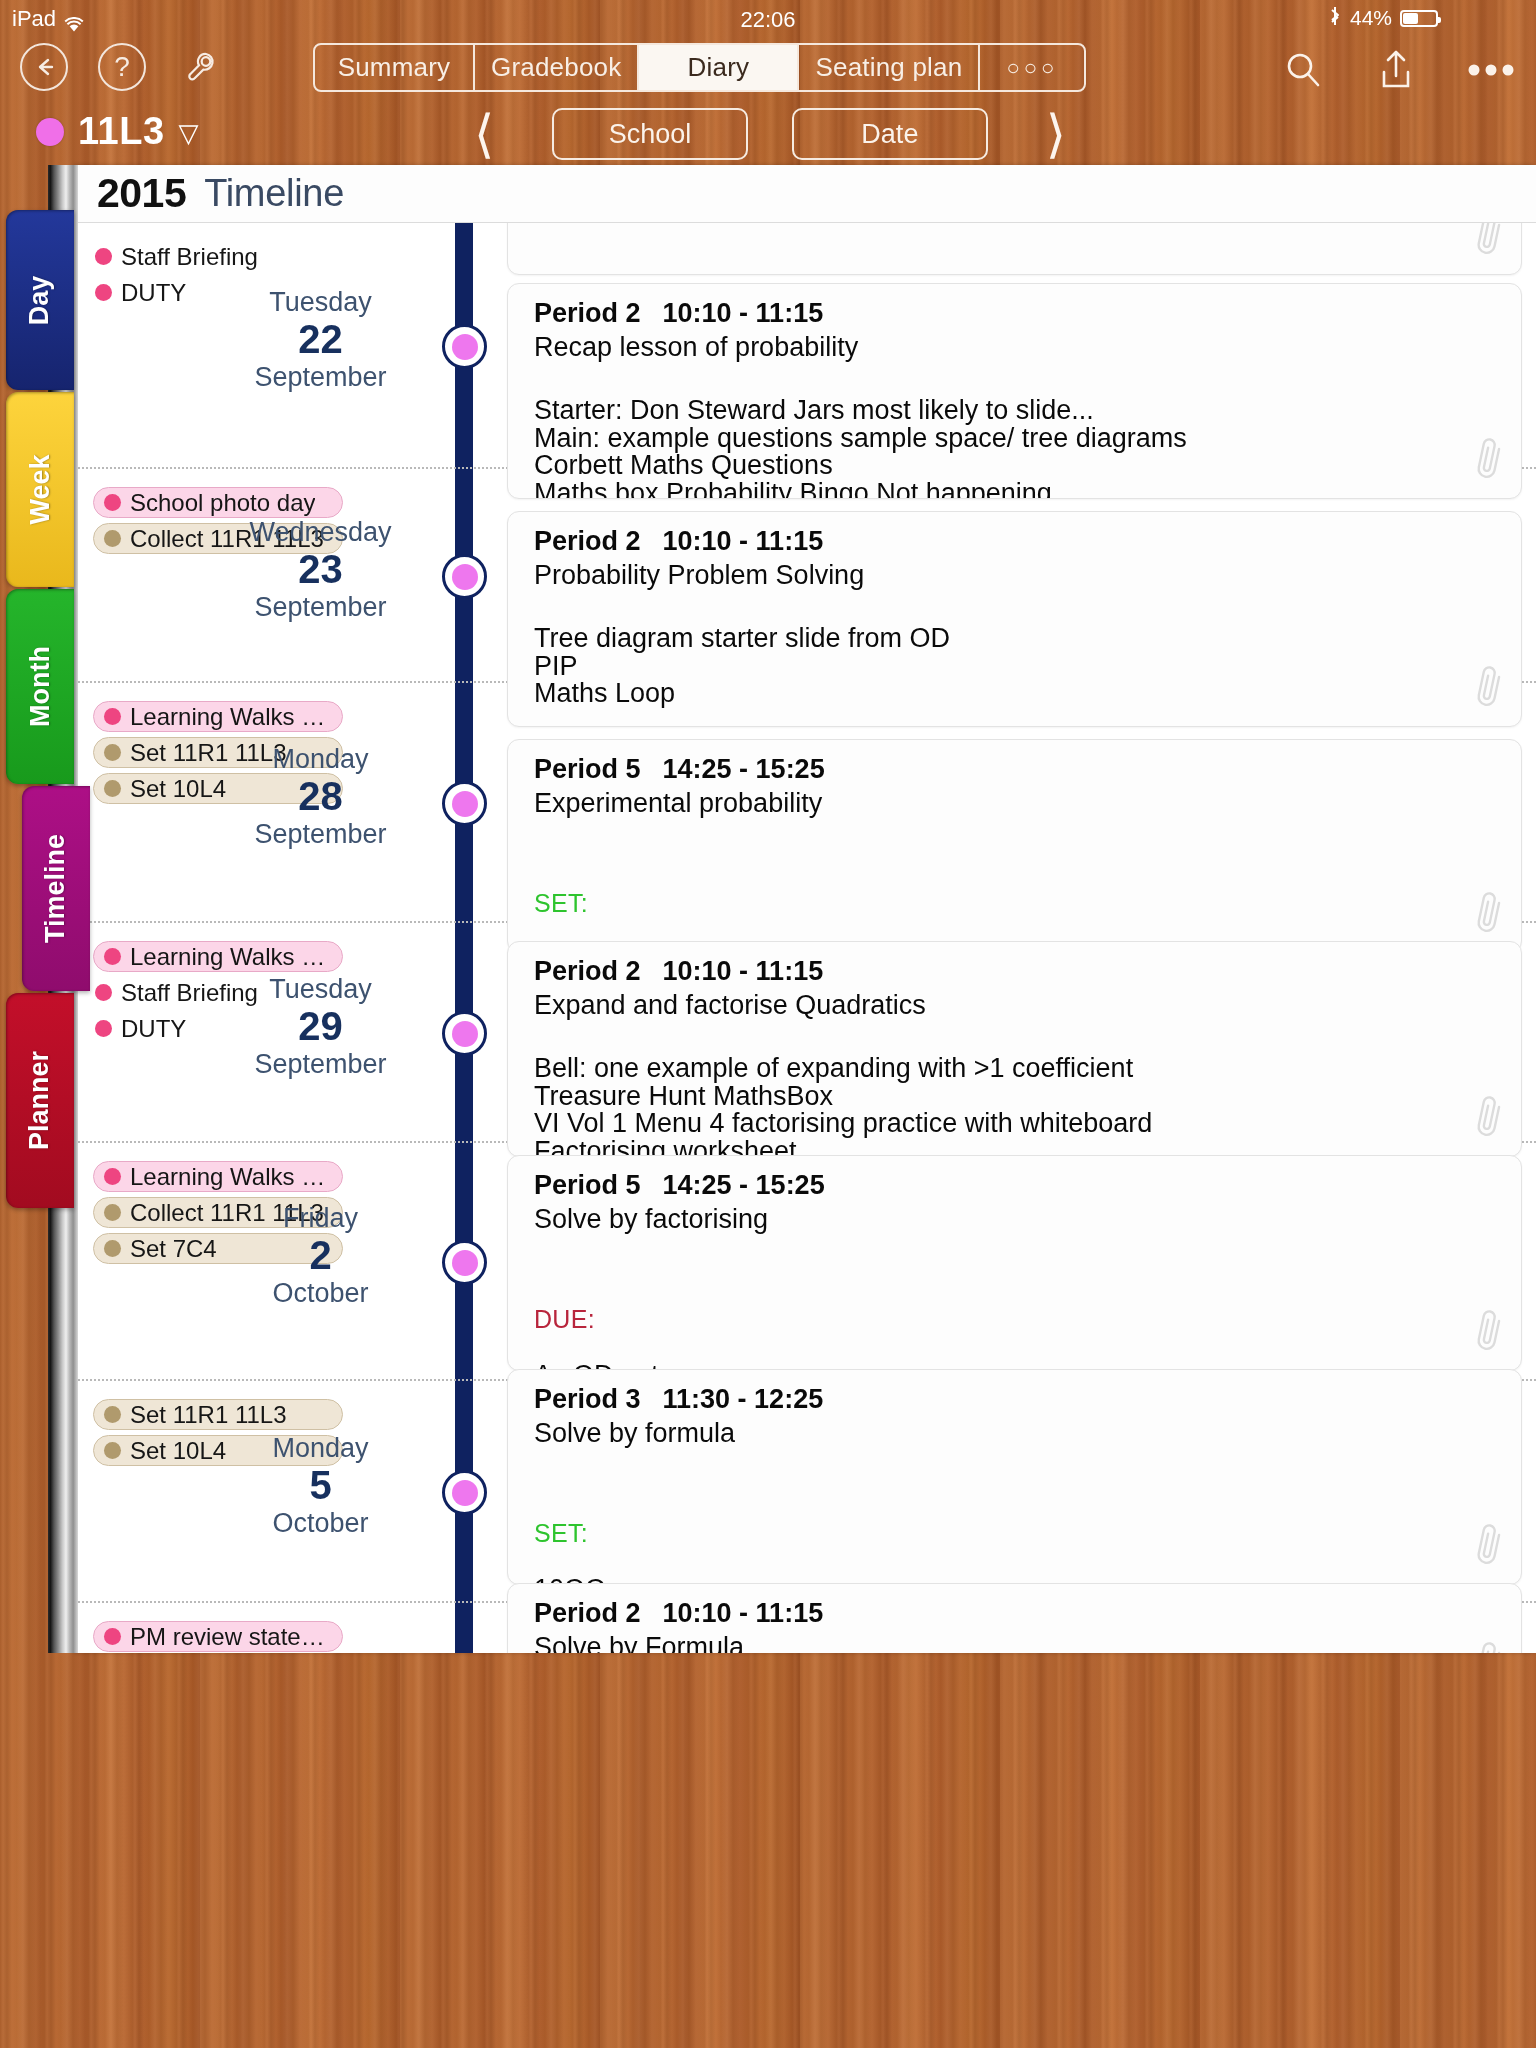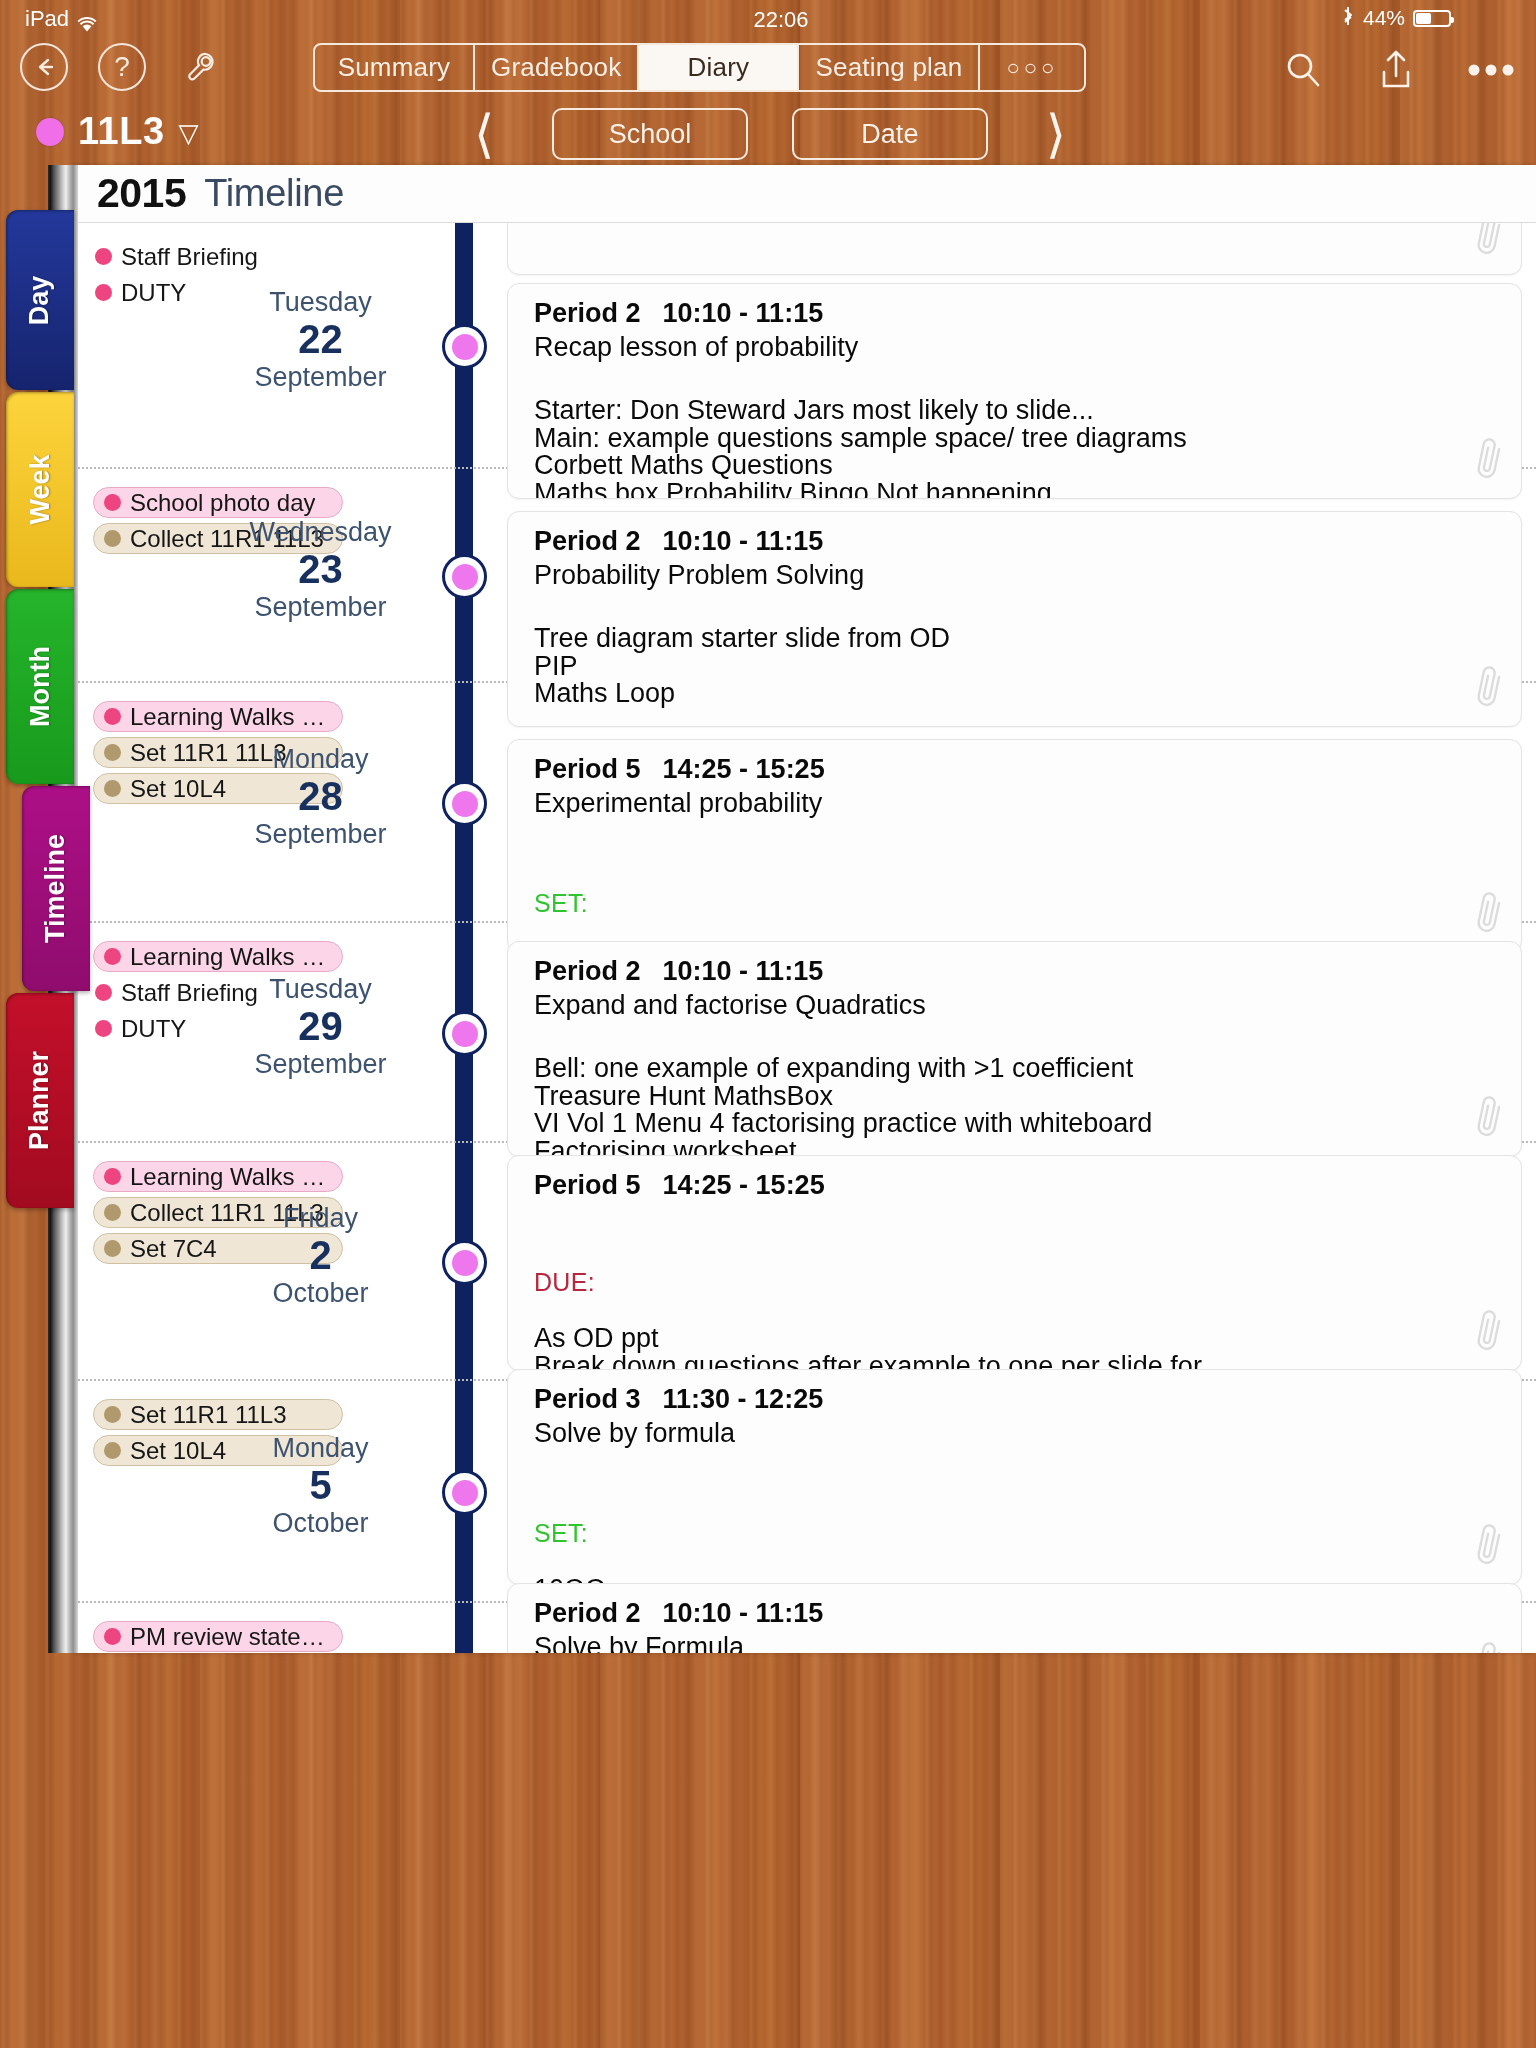--- a/index.html
+++ b/index.html
@@ -22,21 +22,21 @@
         rgba(0,0,0,0.04) 44px),
       repeating-linear-gradient(90deg,
         #b3642f 0px, #c07038 18px, #a95a28 40px, #bb6a33 62px,
         #a85827 85px, #c4733a 110px, #ad5c2a 140px, #b9692f 170px,
         #a35424 200px),
       linear-gradient(180deg, #bd6c33 0%, #a85a28 100%);
   }
 
   
   .statusbar {
-    position: absolute; left: 13px; top: 0; width: 1452px; height: 38px;
+    position: absolute; left: 0; top: 0; width: 1452px; height: 38px;
     color: #ffffff; font-size: 22px; z-index: 20;
   }
   .sb-left { position: absolute; left: 12px; top: 6px; display: flex; align-items: center; gap: 8px; }
   .sb-center { position: absolute; left: 0; top: 7px; width: 1536px; text-align: center; font-weight: normal; font-size: 22px; }
   .sb-right { position: absolute; right: 14px; top: 5px; display: flex; align-items: center; gap: 8px; font-size: 21px; }
   .wifi-ico { display:inline-block; width: 20px; height: 16px; position: relative; top:2px; }
   .bt-ico { font-size: 22px; line-height: 1; }
   .battery {
     display: inline-block; width: 38px; height: 17px; border: 2px solid #fff;
     border-radius: 4px; position: relative;
@@ -524,20 +524,21 @@
             <div class="card-line">Bell: one example of expanding with &gt;1 coefficient</div>
             <div class="card-line">Treasure Hunt MathsBox</div>
             <div class="card-line">VI Vol 1 Menu 4 factorising practice with whiteboard</div>
             <div class="card-line">Factorising worksheet</div>
             <div class="clip"><svg width="34" height="48" viewBox="0 0 34 48">
                 <path d="M25 12 V34 a8 8 0 0 1-16 0 V10 a5.5 5.5 0 0 1 11 0 V33 a3 3 0 0 1-6 0 V13" stroke="#dcdcdc" stroke-width="2.4" fill="none" stroke-linecap="round"></path>
               </svg></div>
           </div>
           <div class="card" style="top: 932px; height: 216px;">
             <div class="card-head"><span>Period 5</span><span class="tm">14:25 - 15:25</span></div>
+            <div class="card-sub">Solve by factorising</div>
             <div class="card-gap"></div>
             <div class="tagline tag-due">DUE:</div>
             <div class="card-gap"></div>
             <div class="card-line">As OD ppt</div>
             <div class="card-line">Break down questions after example to one per slide for</div>
             <div class="clip"><svg width="34" height="48" viewBox="0 0 34 48">
                 <path d="M25 12 V34 a8 8 0 0 1-16 0 V10 a5.5 5.5 0 0 1 11 0 V33 a3 3 0 0 1-6 0 V13" stroke="#dcdcdc" stroke-width="2.4" fill="none" stroke-linecap="round"></path>
               </svg></div>
           </div>
           <div class="card" style="top: 1146px; height: 216px;">

